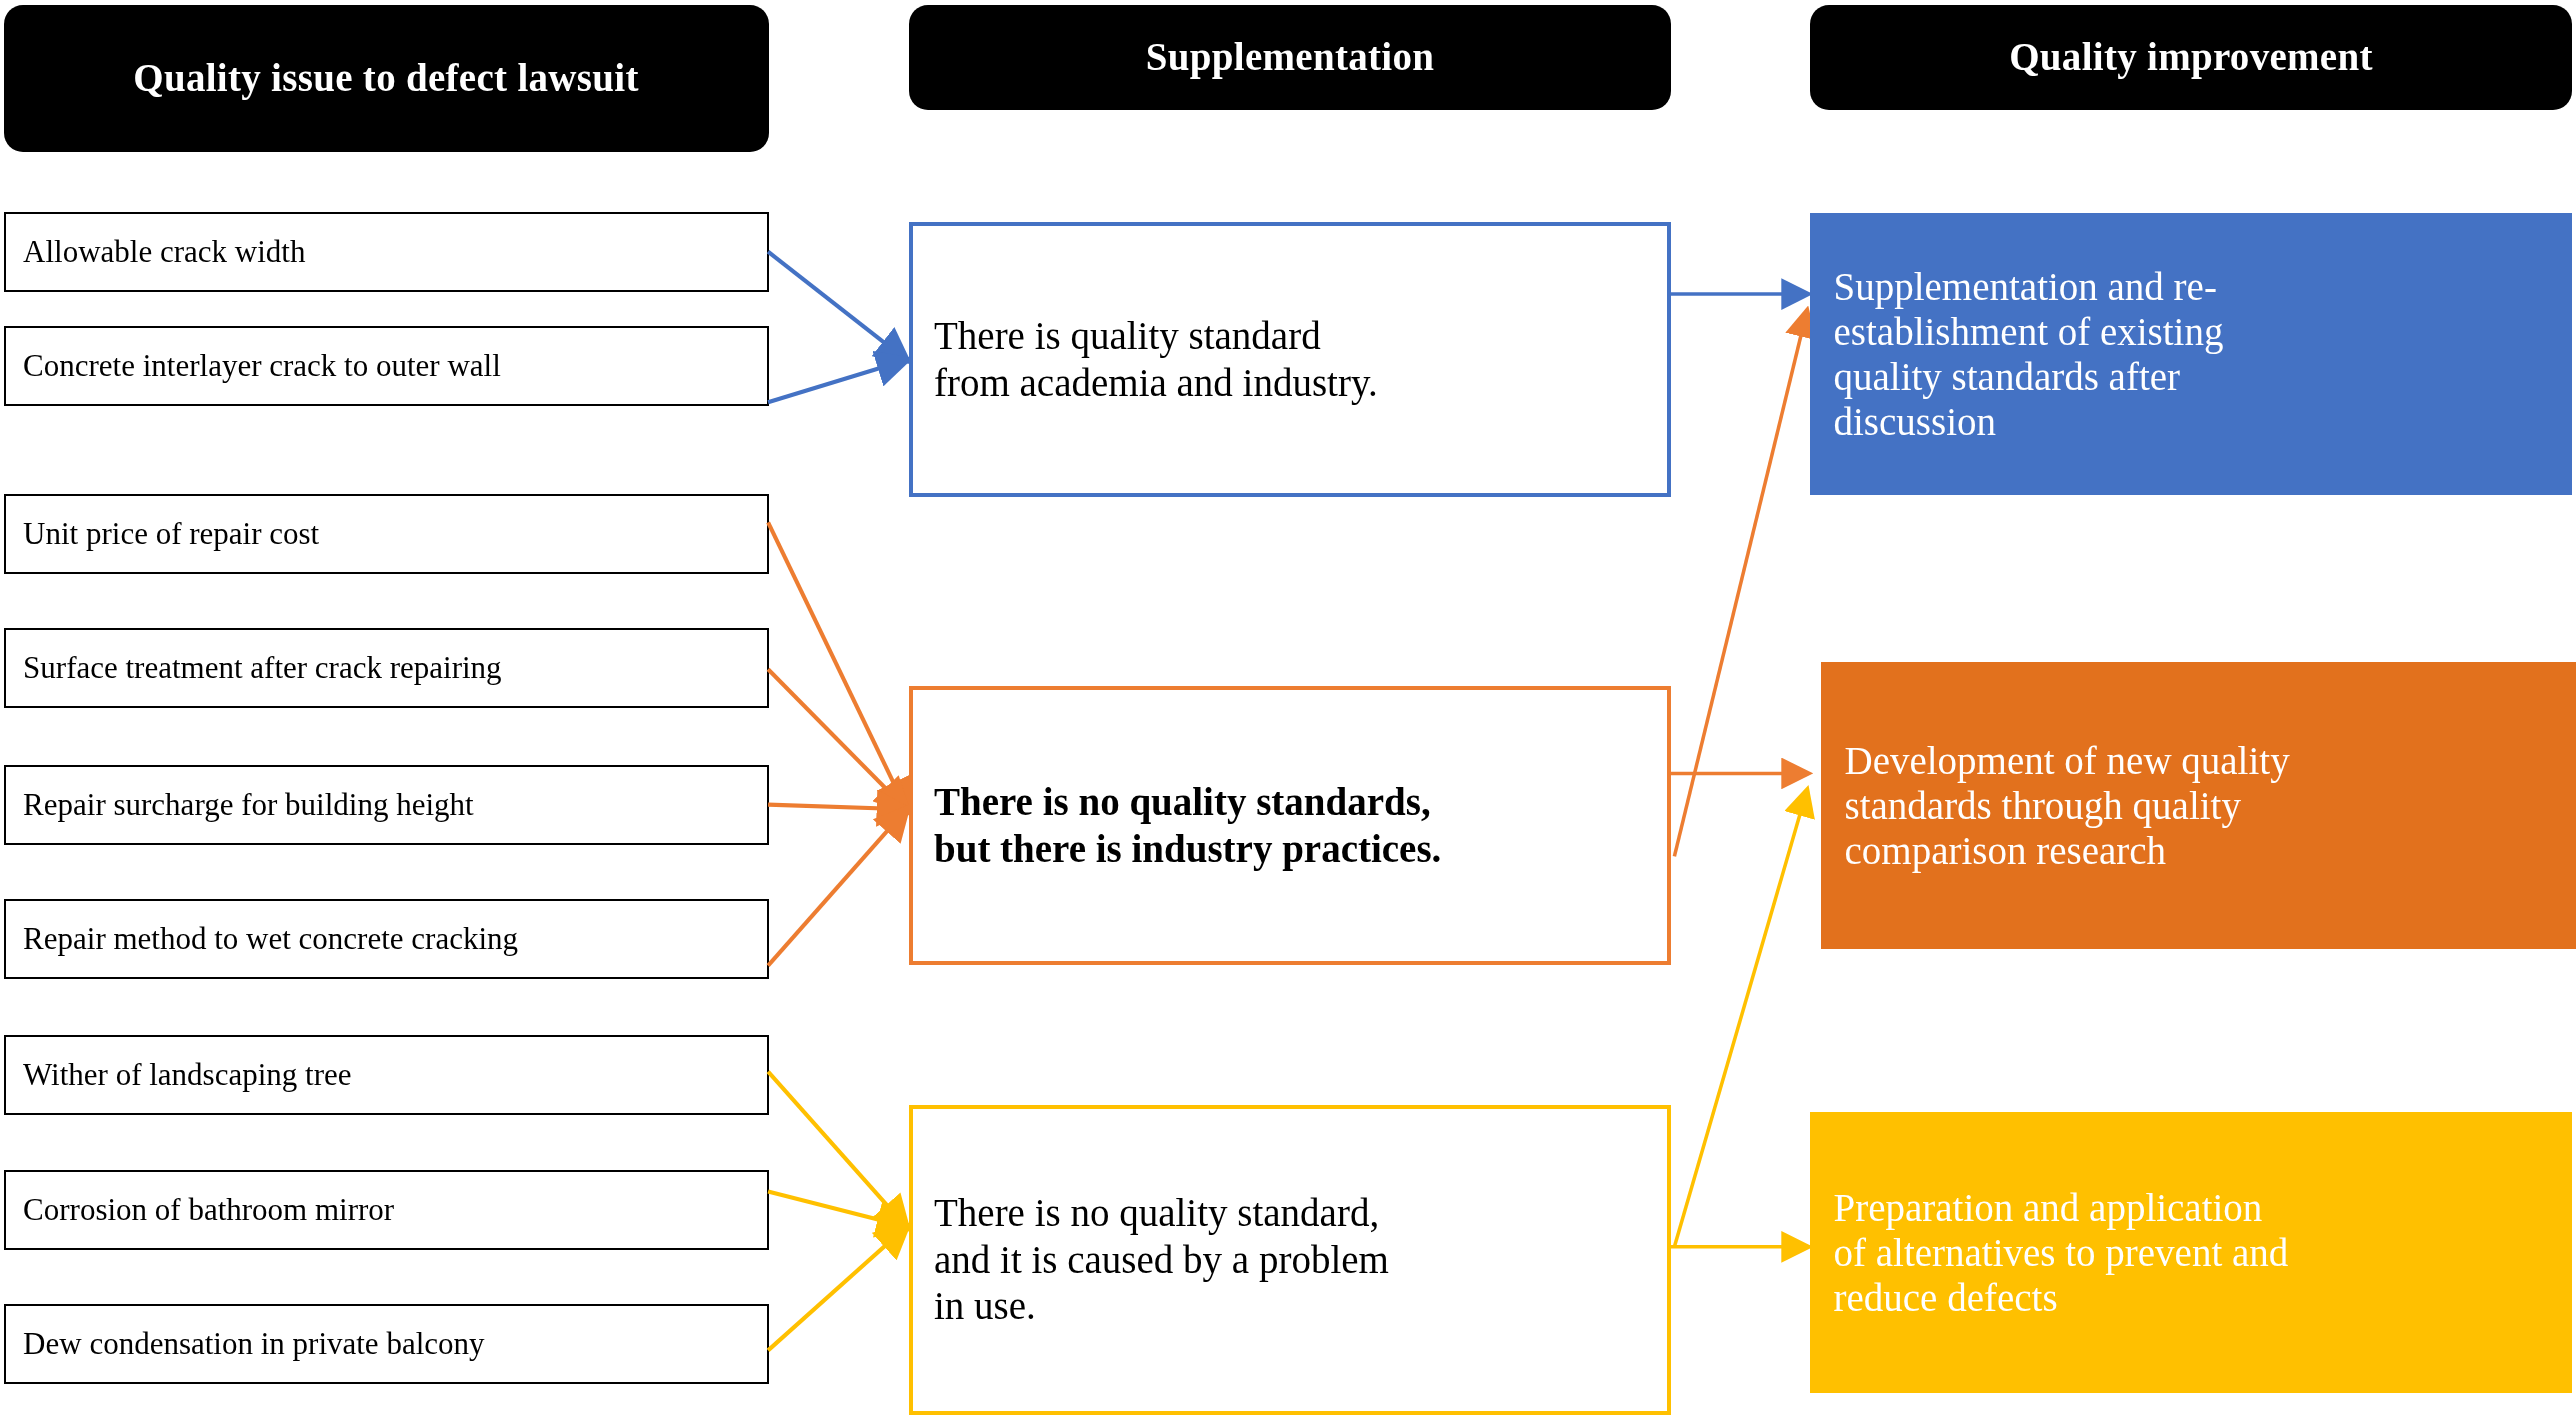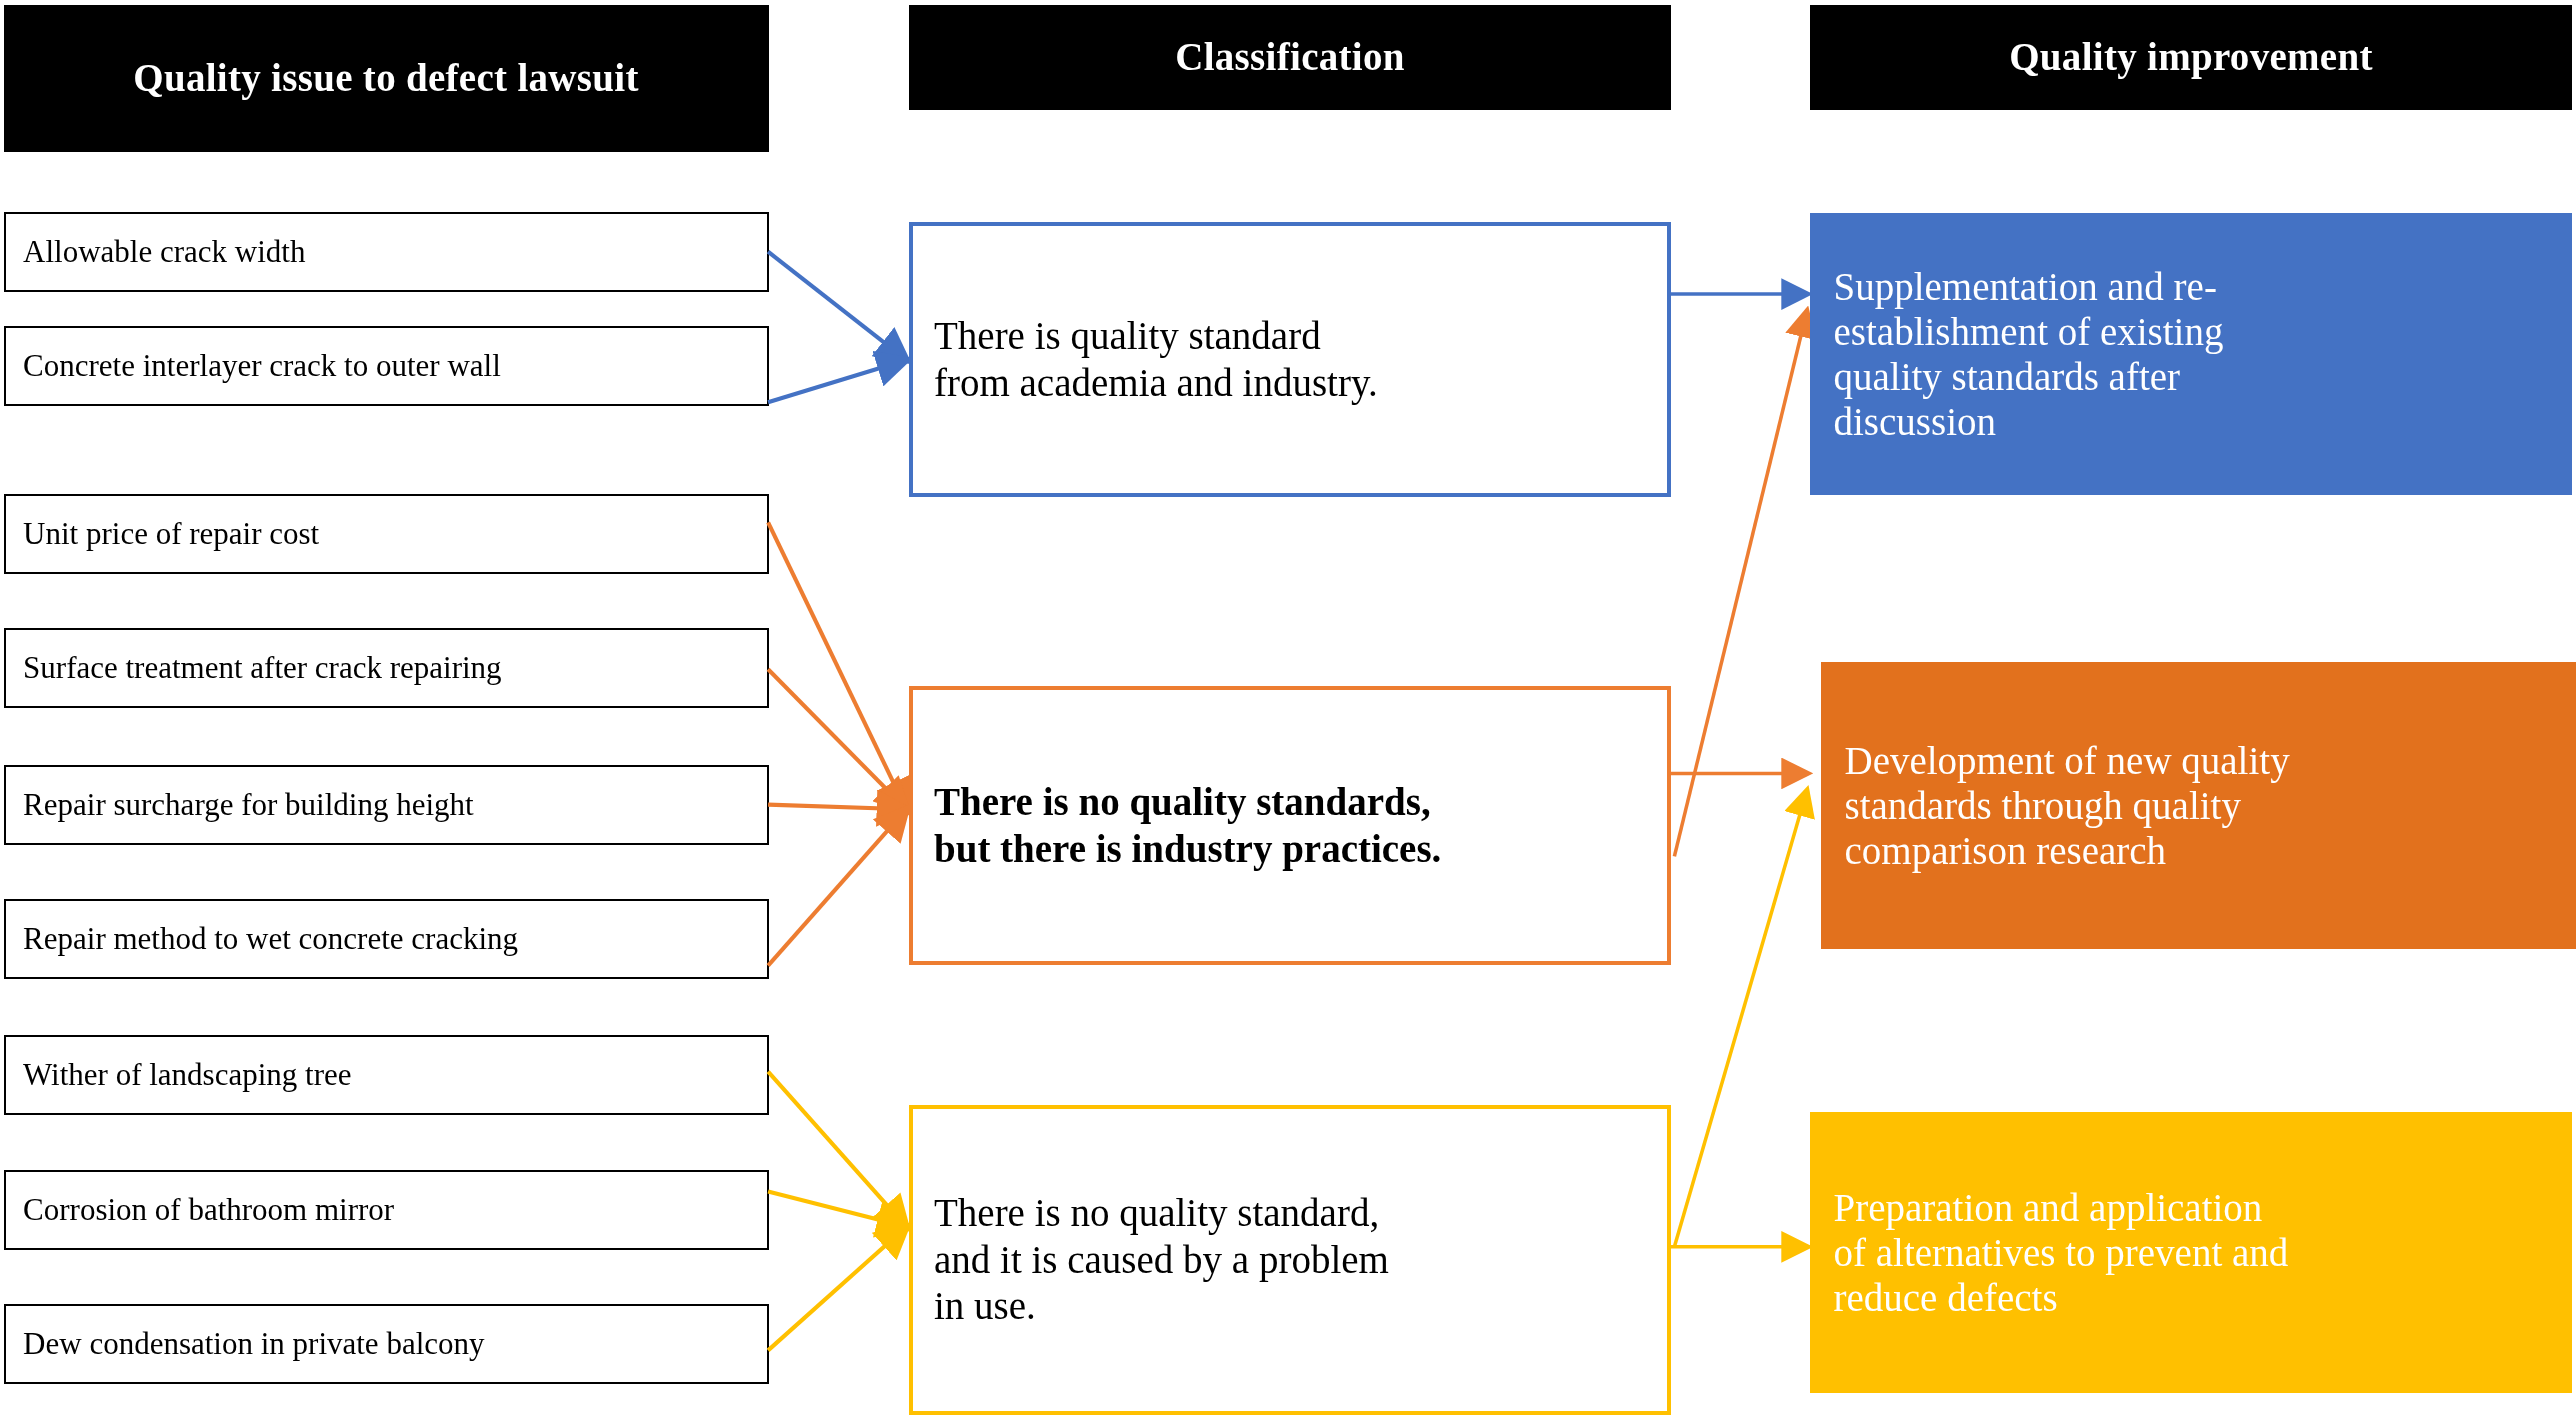--- a/index.html
+++ b/index.html
@@ -23,20 +23,21 @@
     color:#ffffff;
     font-weight:bold;
     display:flex;
     align-items:center;
     justify-content:center;
     text-align:center;
     line-height:1.12;
     letter-spacing:0.3px;
     box-sizing:border-box;
     padding:0 11.8px;
+    border-radius:19px;
   }
   #hdr-issue   { left:3.5px;    top:4.7px;   width:765px; height:147px; font-size:39px; }
   #hdr-class   { left:909px; top:4.7px;   width:762px; height:105px; font-size:39px; }
   #hdr-improve { left:1810px; top:4.7px;   width:762px; height:105px; font-size:39px; }
 
   
   .issue-box{
     position:absolute;
     left:3.5px;
     width:765px;
@@ -96,21 +97,21 @@
     height:1418px;
     pointer-events:none;
   }
 </style>
 </head>
 <body>
 
 <div id="stage">
 
   <div id="hdr-issue" class="col-header">Quality issue to defect lawsuit</div>
-  <div id="hdr-class" class="col-header">Classification</div>
+  <div id="hdr-class" class="col-header">Supplementation</div>
   <div id="hdr-improve" class="col-header">Quality improvement</div>
 
   <div class="issue-box" style="top:212px">
     <span>Allowable crack width</span>
     </div>
   <div class="issue-box" style="top:326px">
     <span>Concrete interlayer crack to outer wall</span>
     </div>
   <div class="issue-box" style="top:494px">
     <span>Unit price of repair cost</span>

